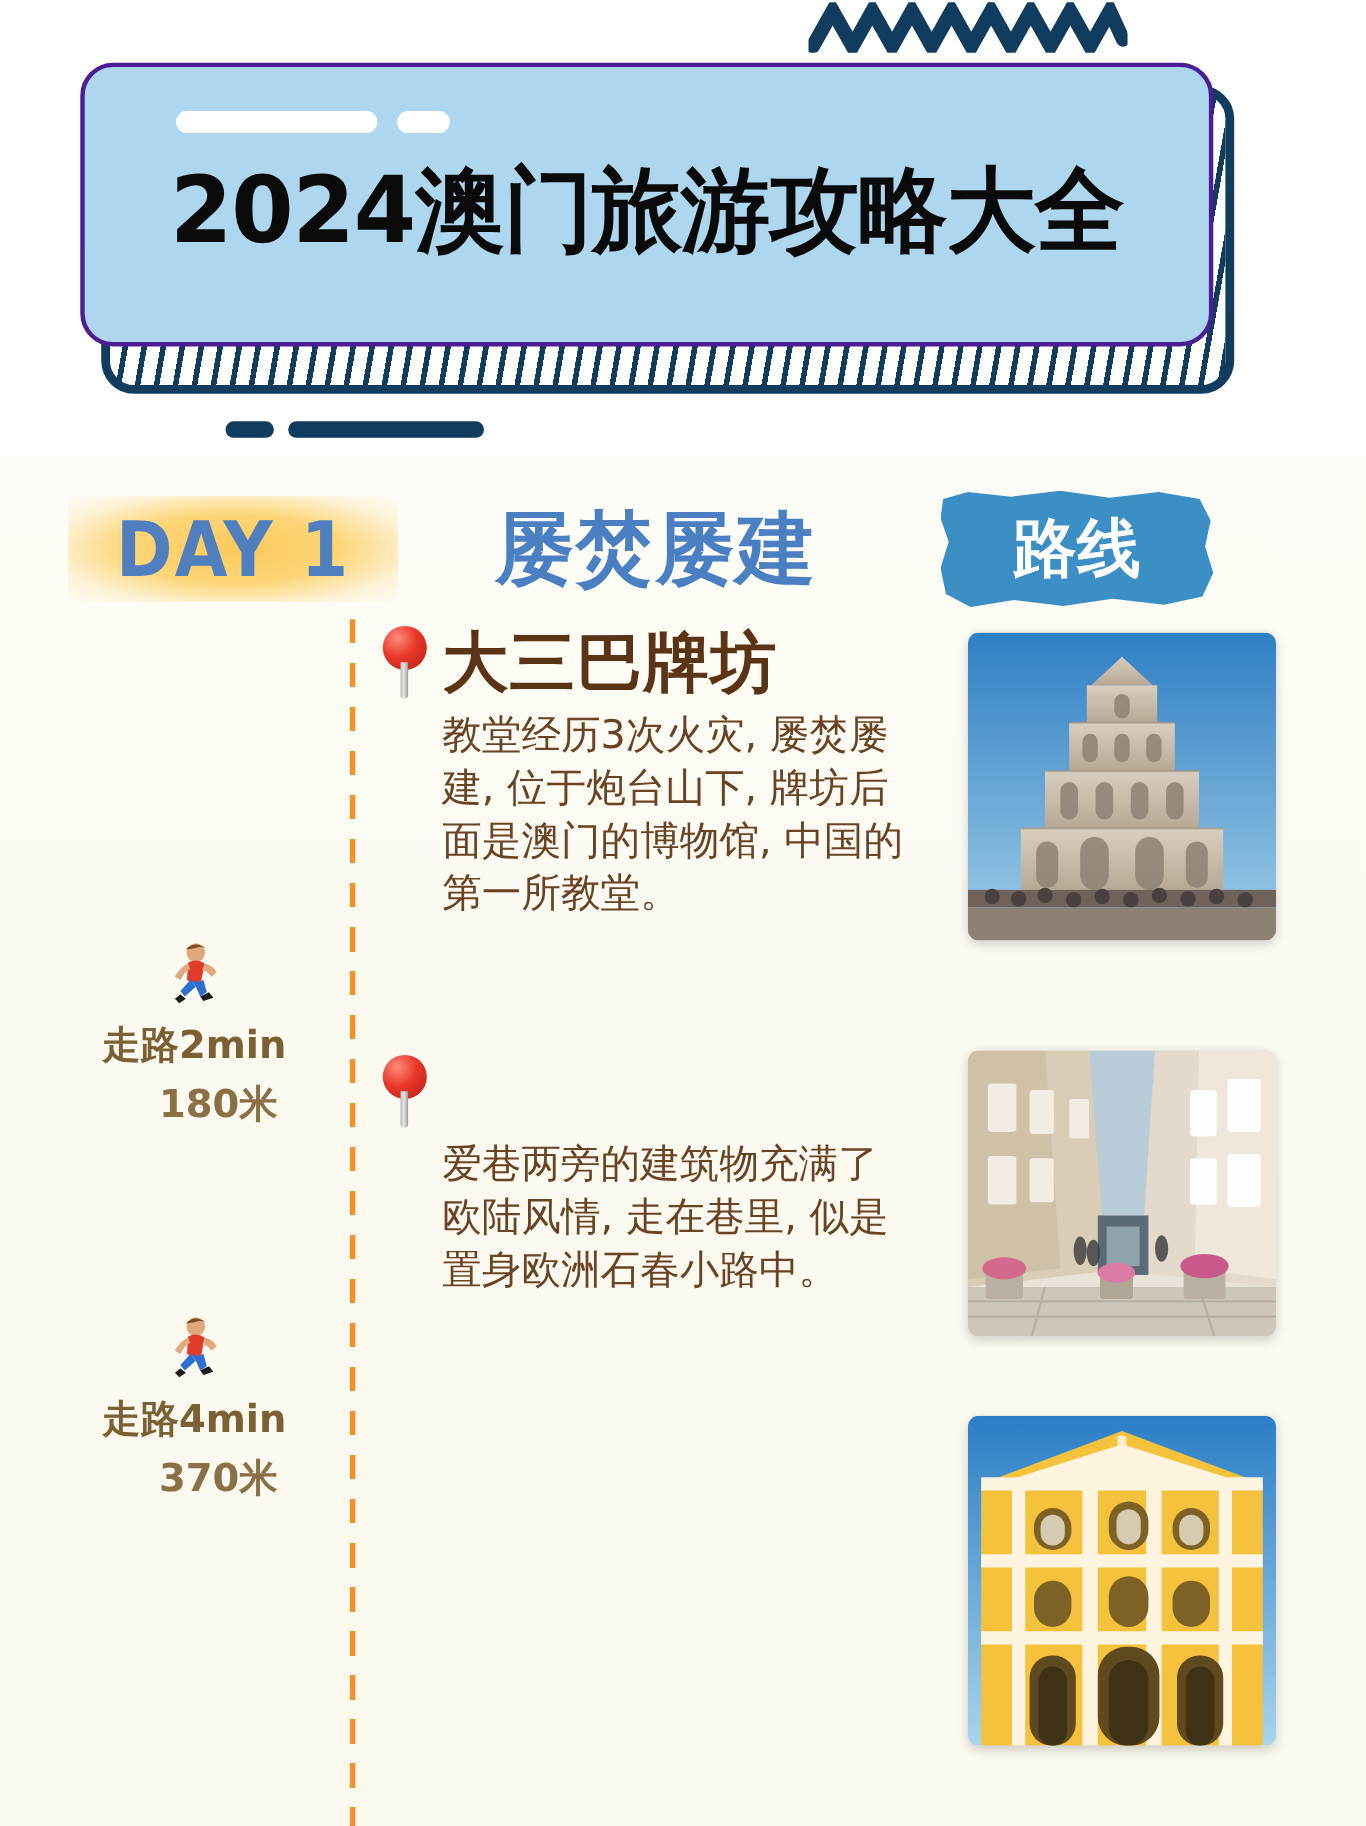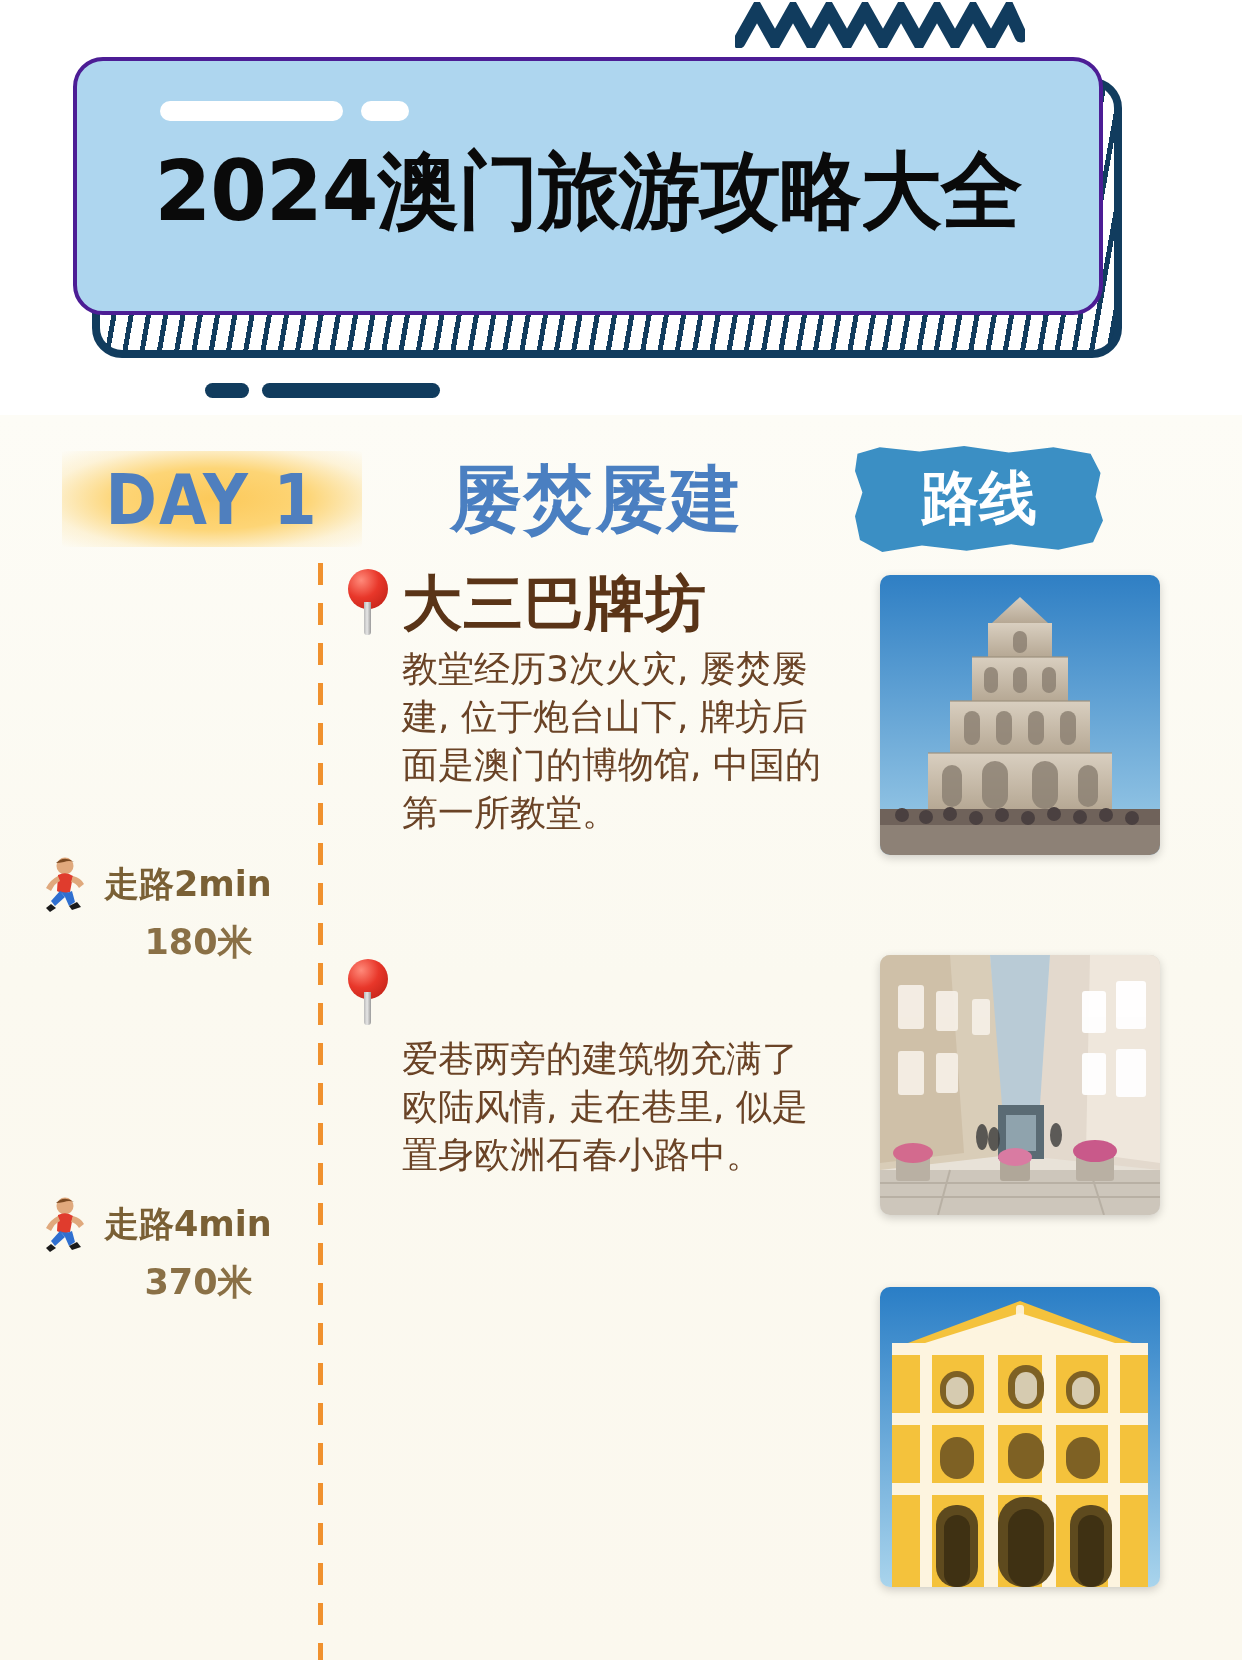--- a/index.html
+++ b/index.html
@@ -211,20 +211,21 @@
     left: 30px;
     width: 285px;
     text-align: center;
   }
   .walk-row {
     display: flex;
     align-items: center;
     justify-content: flex-start;
     gap: 14px;
     padding-left: 8px;
+    flex-direction: column;
   }
   .runner {
     width: 52px;
     height: 58px;
     position: relative;
     flex: none;
   }
   .walk-label {
     font-size: 35px;
     font-weight: 700;

